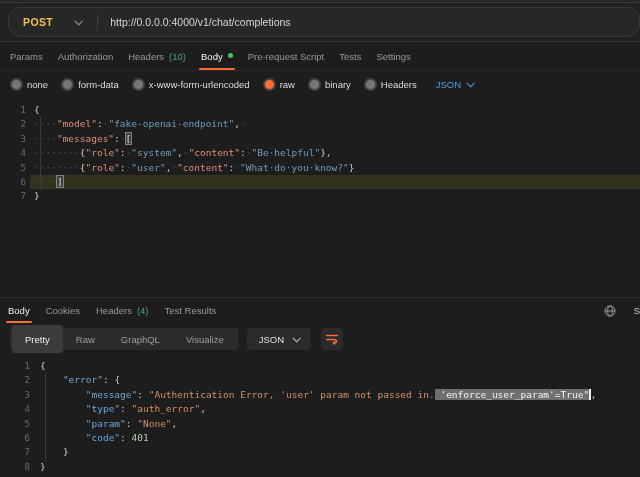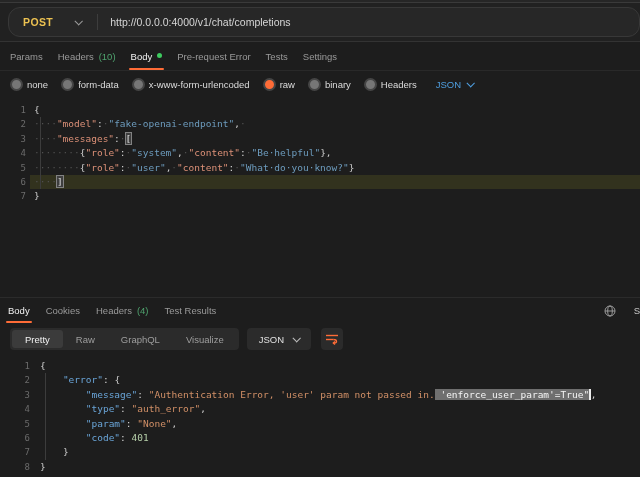--- a/index.html
+++ b/index.html
@@ -58,21 +58,21 @@
   .guide{position:absolute;width:1px;background:#3c3c3c;}
   
   .resp-tabs{height:25px;border-top:1px solid #2b2b2b;display:flex;align-items:center;gap:16px;
     padding:0 10px 0 8px;position:relative;}
   .resp-right{position:absolute;right:0;top:0;height:100%;display:flex;align-items:center;}
   .icon-btn{background:none;border:none;padding:0;cursor:pointer;display:flex;align-items:center;}
   .status-frag{color:#c9c9c9;margin-left:18px;font-size:9.5px;}
   
   .resp-toolbar{height:34px;display:flex;align-items:flex-start;padding:5px 0 0 10px;box-sizing:border-box;}
   .view-group{display:flex;background:#2b2b2b;border-radius:4px;height:22px;align-items:center;padding:0 2px;}
-  .view-btn{color:#9e9e9e;padding:0 13px;height:18px;display:flex;align-items:center;border-radius:3px;cursor:pointer;font-size:9.5px;}
+  .view-btn{color:#9e9e9e;padding:0 13px;height:28px;display:flex;align-items:center;border-radius:3px;cursor:pointer;font-size:9.5px;}
   .view-btn.active{background:#3b3b3b;color:#f1f1f1;}
   .resp-fmt{margin-left:8px;background:#2b2b2b;border-radius:4px;height:22px;display:flex;
     align-items:center;gap:9px;padding:0 12px;cursor:pointer;color:#e0e0e0;font-size:9.5px;}
   .resp-fmt .chev{border-color:#bdbdbd;}
   .wrap-btn{margin-left:10px;background:#2b2b2b;border:none;border-radius:4px;width:22px;height:22px;
     display:flex;align-items:center;justify-content:center;cursor:pointer;padding:0;}
 </style>
 </head>
 <body>
 
@@ -88,30 +88,33 @@
       <div class="vdiv"></div>
       <div class="url-text">http://0.0.0.0:4000/v1/chat/completions</div>
     </div>
   </div>
 
   <div class="req-tabs">
     <div class="tab">
         <span>Params</span>
       </div>
     <div class="tab">
+        <span>Authorization</span>
+      </div>
+    <div class="tab">
       <span>Headers</span>
       <span class="count">(10)</span>
     </div>
     <div class="tab active">
       <span>Body</span>
       <span class="gdot"></span>
       <span class="underline"></span>
     </div>
     <div class="tab">
-        <span>Pre-request Error</span>
+        <span>Pre-request Script</span>
       </div>
     <div class="tab">
         <span>Tests</span>
       </div>
     <div class="tab">
         <span>Settings</span>
       </div>
   </div>
 
   <div class="radio-row">

